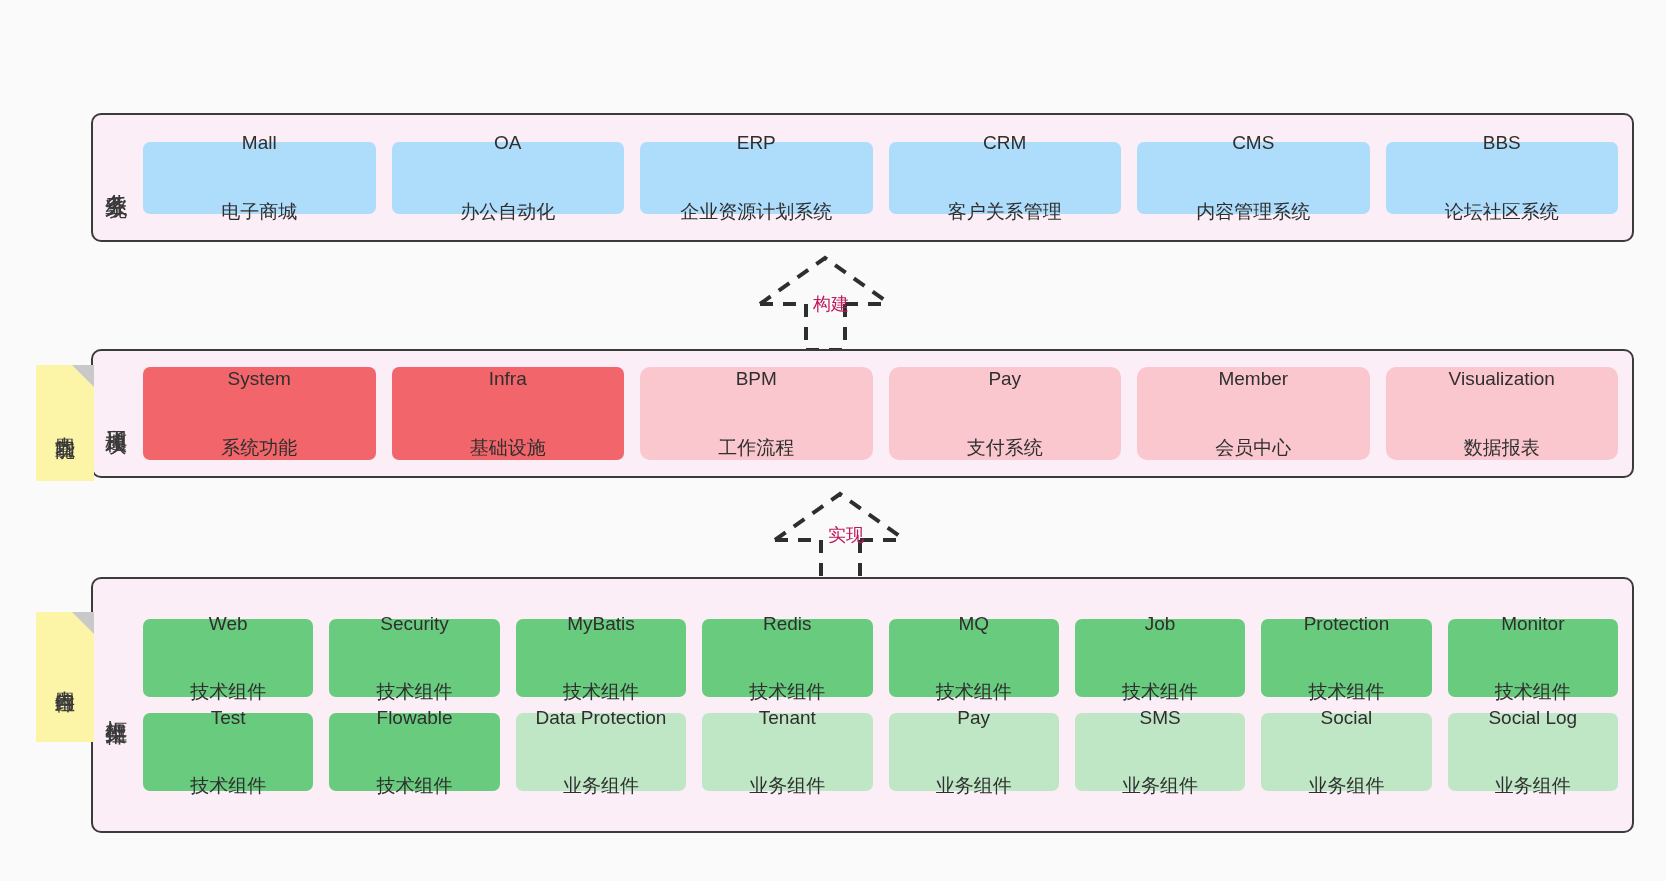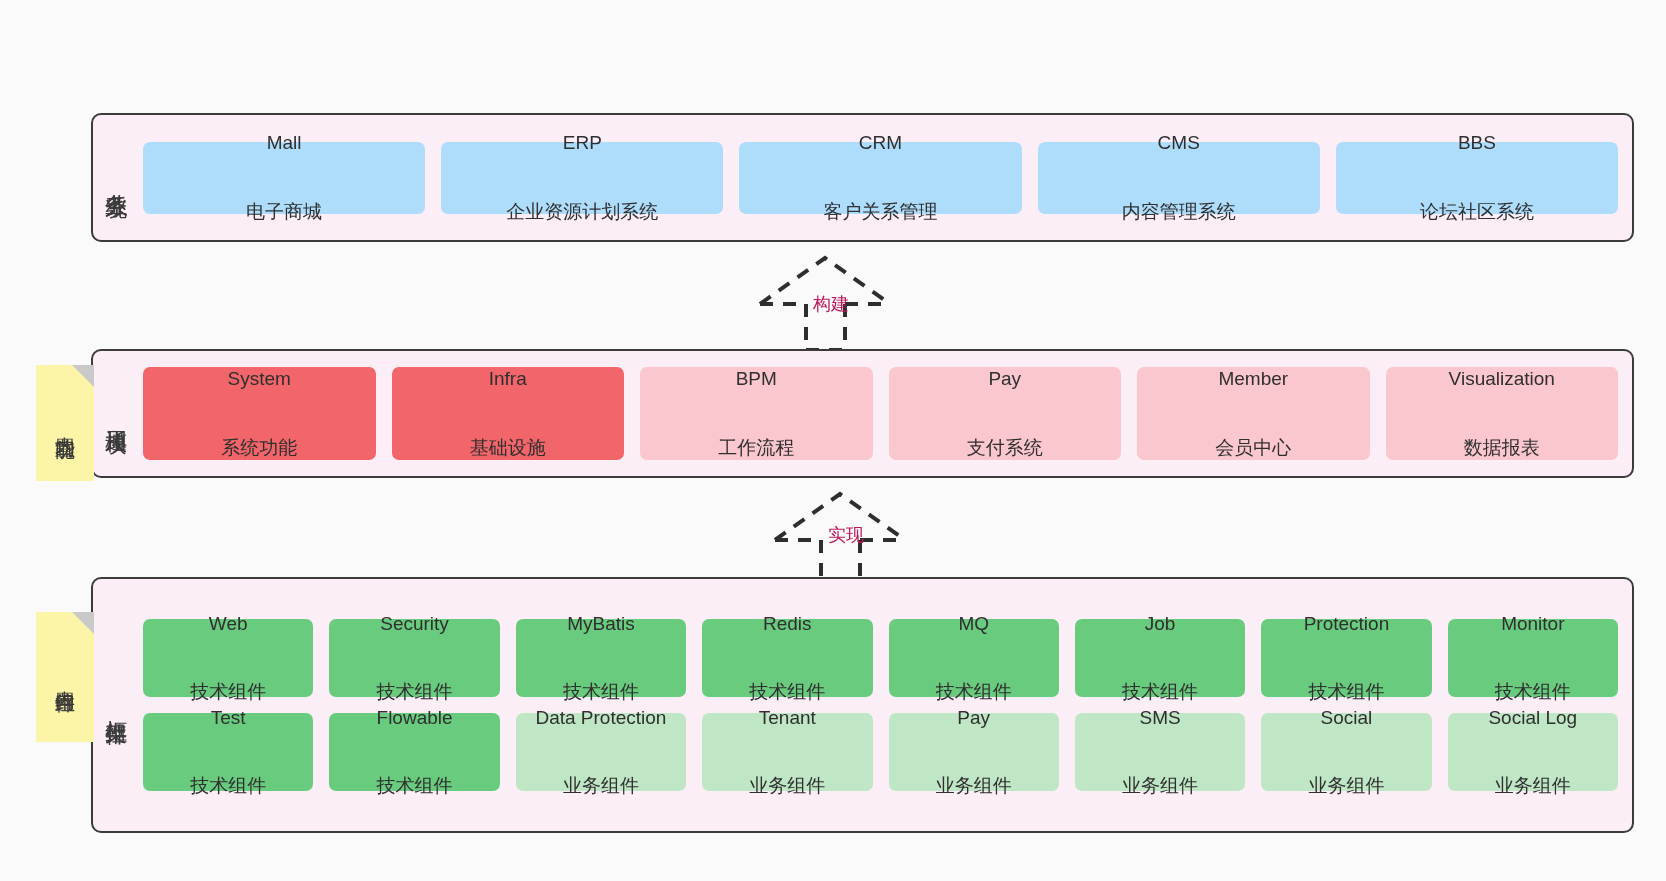--- a/index.html
+++ b/index.html
@@ -82,21 +82,21 @@
     color: #2f2f2f;
     box-sizing: border-box;
     padding: 4px 6px;
     min-width: 0;
   }
   .node .l1 { display: block; }
   .node .l2 { display: block; margin-top: 44px; }
 
   .n-blue  { background: #aedcfb; }
   .n-red   { background: #f2656a; }
-  .n-pink  { background: #fbc7cf; }
+  .n-pink  { background: #fbc7cf; border-radius: 10px; }
   .n-green { background: #69cb7e; }
   .n-lgreen{ background: #bfe6c5; }
 
   
   #layer-business {
     left: 91px;  top: 113px;  width: 1543px; height: 129px;
   }
   #layer-business .node { height: 72px; }
 
   #layer-common {
@@ -161,20 +161,24 @@
 
 <div id="canvas">
 
   <div class="layer" id="layer-business">
     <div class="layer-title">业务系统</div>
     <div class="layer-body">
       <div class="row">
         <div class="node n-blue">
           <span class="l1">Mall</span>
           <span class="l2">电子商城</span>
+        </div>
+        <div class="node n-blue">
+          <span class="l1">OA</span>
+          <span class="l2">办公自动化</span>
         </div>
         <div class="node n-blue">
           <span class="l1">ERP</span>
           <span class="l2">企业资源计划系统</span>
         </div>
         <div class="node n-blue">
           <span class="l1">CRM</span>
           <span class="l2">客户关系管理</span>
         </div>
         <div class="node n-blue">

